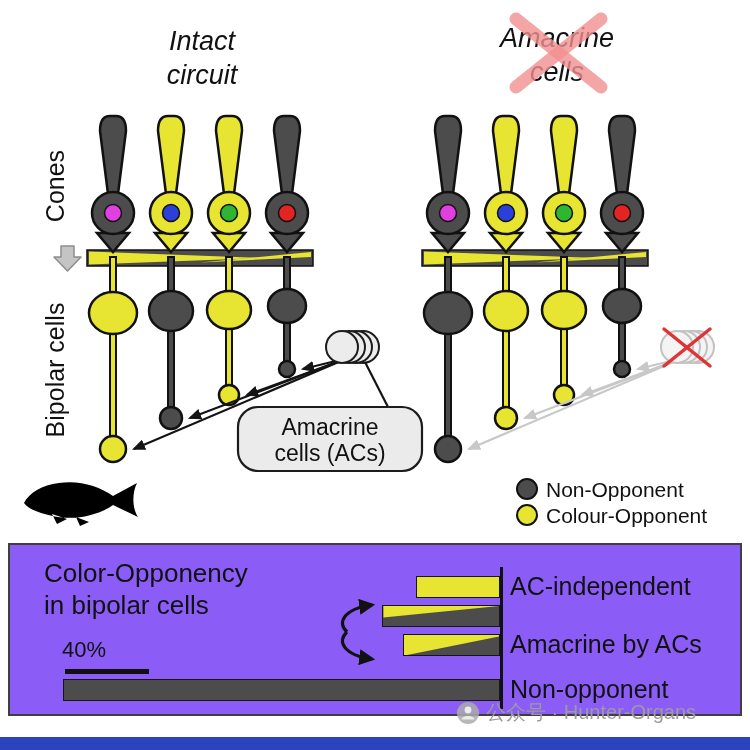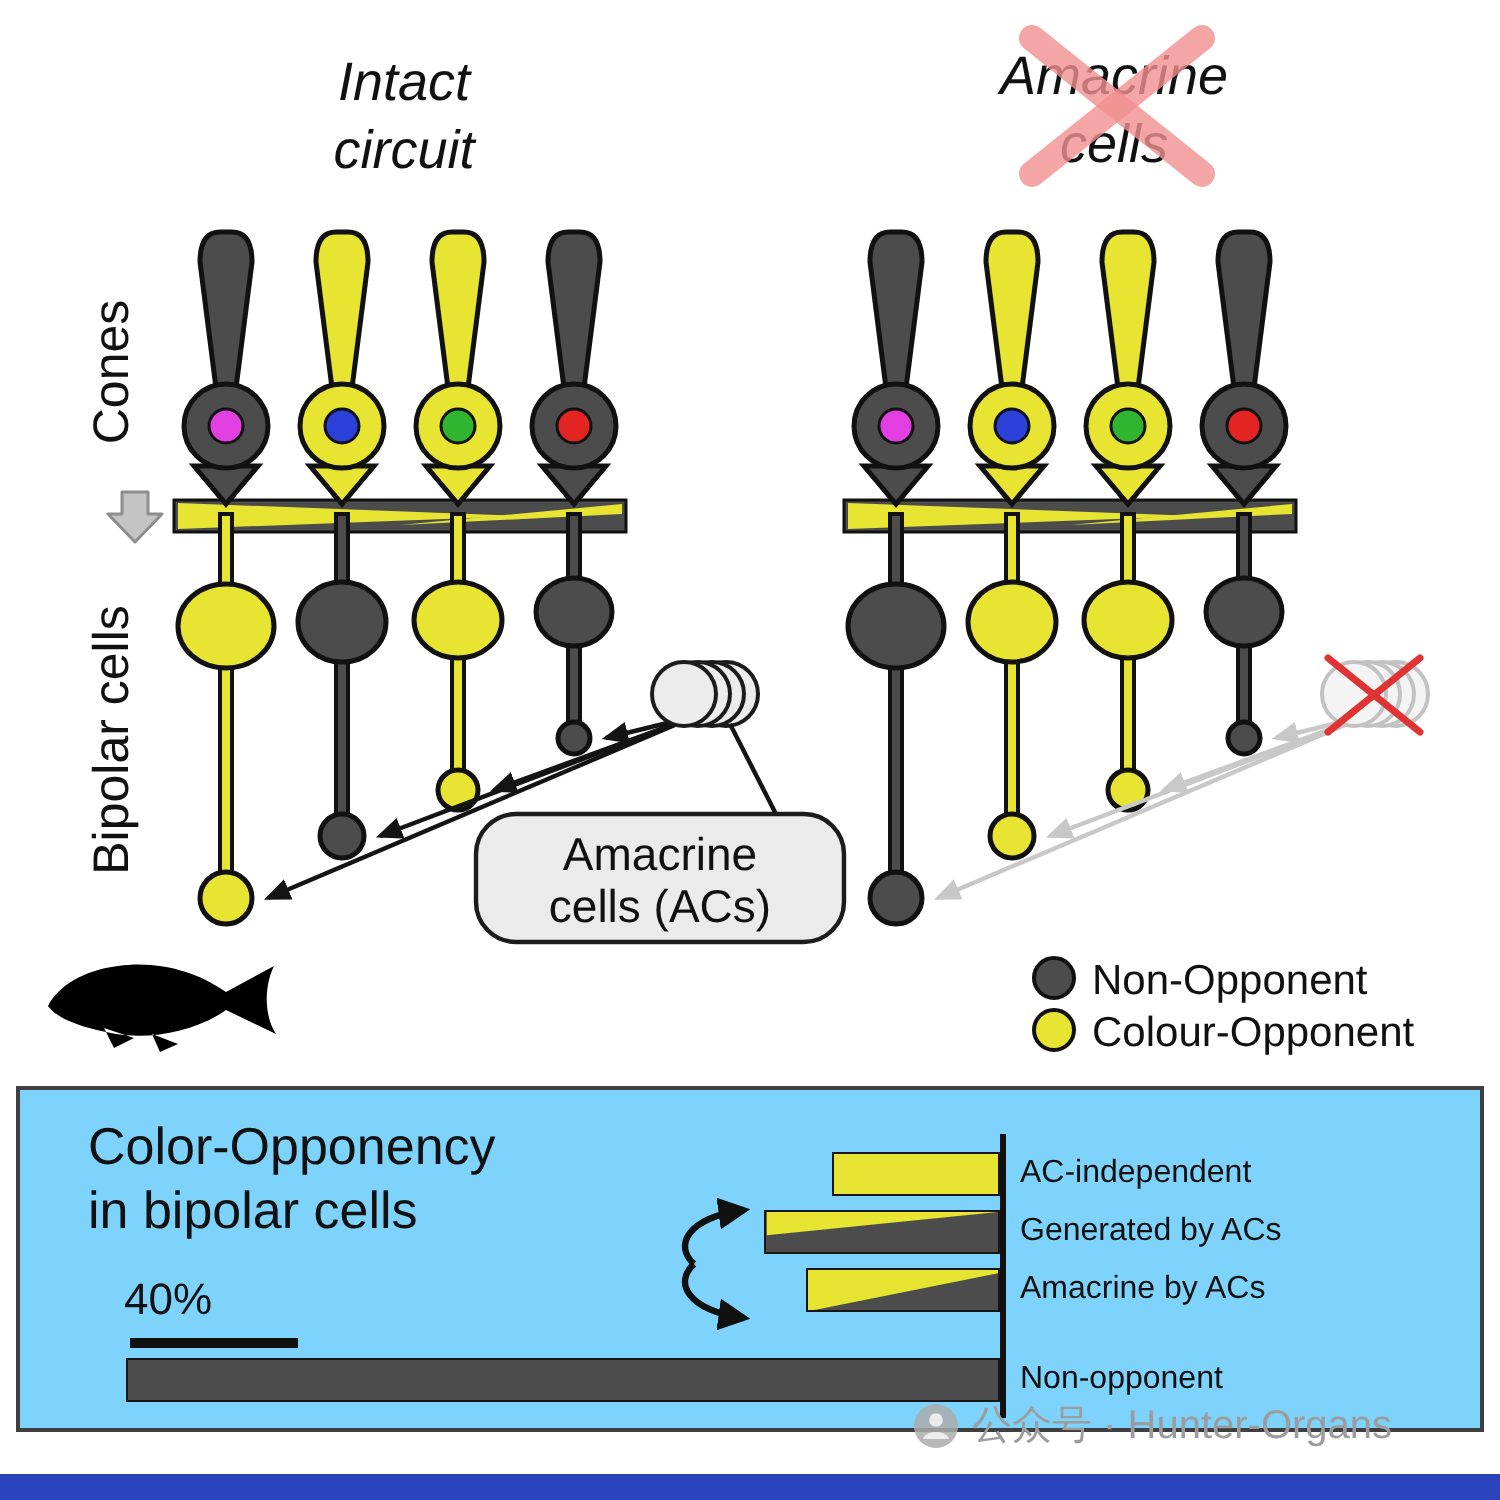--- a/index.html
+++ b/index.html
@@ -3,36 +3,36 @@
 <meta charset="utf-8">
 <style>
   *{margin:0;padding:0;box-sizing:border-box;}
   html,body{background:#fff;}
   body{width:750px;height:750px;font-family:"Liberation Sans",sans-serif;color:#111;}
   #stage{position:relative;width:750px;height:750px;background:#fff;overflow:hidden;}
   #diagram{position:absolute;left:0;top:0;}
   #diagram text{fill:#111;font-family:"Liberation Sans",sans-serif;}
 
   #panel{position:absolute;left:8px;top:543px;width:734px;height:173px;
-         background:#7dd3fc;border:2px solid #3f3f3f;}
+         background:#8b5cf6;border:2px solid #3f3f3f;}
   .panel-title{position:absolute;left:34px;top:12px;font-size:26px;line-height:32px;color:#111;}
   .scale-label{position:absolute;left:52px;top:92px;font-size:22px;color:#111;}
   .scale-line{position:absolute;left:55px;top:124px;height:5px;background:#111;}
   .axis{position:absolute;left:490px;top:22px;width:3px;height:142px;background:#111;}
   #bar-rows{position:absolute;left:0;top:0;width:100%;height:100%;}
   .bar{position:absolute;height:22px;border:1.5px solid #161616;overflow:hidden;}
   .bar.ac_independent{background:var(--yel);}
   .bar.non_opponent{background:var(--drk);}
   .bar.generated{background:var(--drk);}
   .bar.generated::before{content:"";position:absolute;inset:0;background:var(--yel);
     clip-path:polygon(0 0,100% 0,0 58%);}
   .bar.destroyed{background:var(--yel);}
   .bar.destroyed::before{content:"";position:absolute;inset:0;background:var(--drk);
     clip-path:polygon(100% 8%,100% 100%,3% 100%);}
-  .bar-cat{position:absolute;left:500px;height:23px;line-height:23px;font-size:16px;color:#111;white-space:nowrap;}
+  .bar-cat{position:absolute;left:500px;height:23px;line-height:23px;font-size:25px;color:#111;white-space:nowrap;}
   #swap-arrow{position:absolute;left:320px;top:54px;}
 
   #watermark{position:absolute;left:457px;top:699px;display:flex;align-items:center;gap:7px;
              color:#9c9c9c;font-size:20px;white-space:nowrap;z-index:5;}
   #bluebar{position:absolute;left:0;top:737px;width:750px;height:13px;background:#2b43bd;}
 </style>
 </head>
 <body>
 
 <div id="stage">
@@ -190,21 +190,20 @@
       <div>Color-Opponency</div>
       <div>in bipolar cells</div>
     </div>
     <div class="scale-label">40%</div>
     <div class="scale-line" style="width: 84px;"></div>
     <div class="axis"></div>
     <div id="bar-rows">
         <div class="bar ac_independent" style="top: 31px; right: 240px; width: 84px;"></div>
         <div class="bar-cat" style="top: 30px;">AC-independent</div>
         <div class="bar generated" style="top: 60px; right: 240px; width: 117.6px;"></div>
-        <div class="bar-cat" style="top: 59px;">Generated by ACs</div>
         <div class="bar destroyed" style="top: 89px; right: 240px; width: 96.6px;"></div>
         <div class="bar-cat" style="top: 88px;">Amacrine by ACs</div>
         <div class="bar non_opponent" style="top: 134px; right: 240px; width: 436.8px;"></div>
         <div class="bar-cat" style="top: 133px;">Non-opponent</div>
       </div>
     <svg id="swap-arrow" width="48" height="66" viewBox="0 0 48 66">
       <defs>
         <marker id="swapArr" viewBox="0 0 5 5" markerWidth="5" markerHeight="5" refX="4" refY="2.5" orient="auto" markerUnits="strokeWidth">
             <path d="M0,0 L5,2.5 L0,5 Z" fill="#111"></path>
           </marker>

